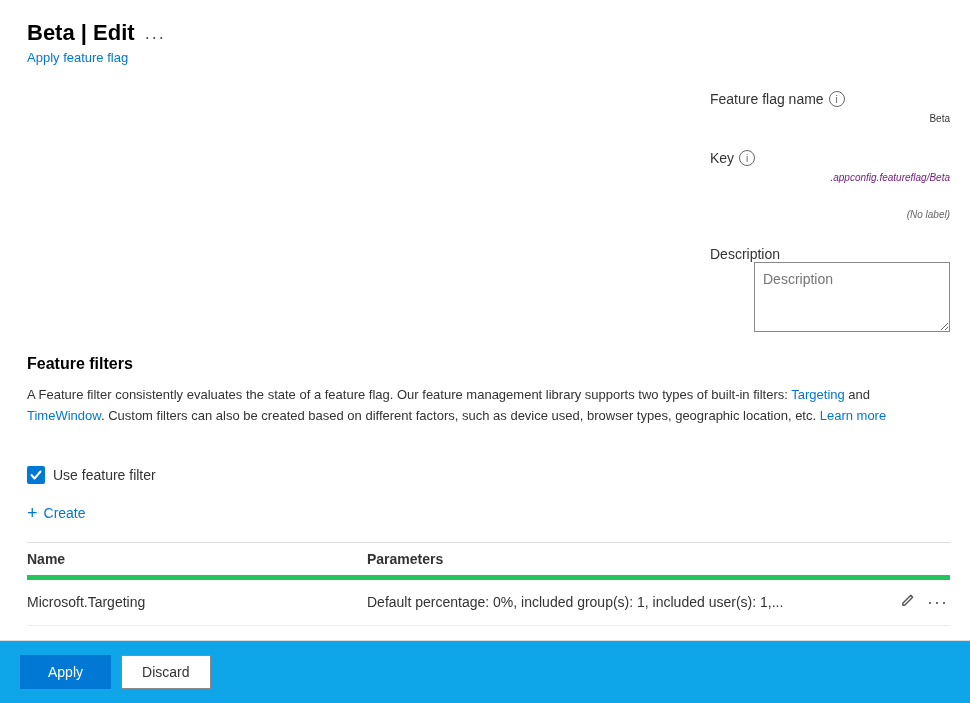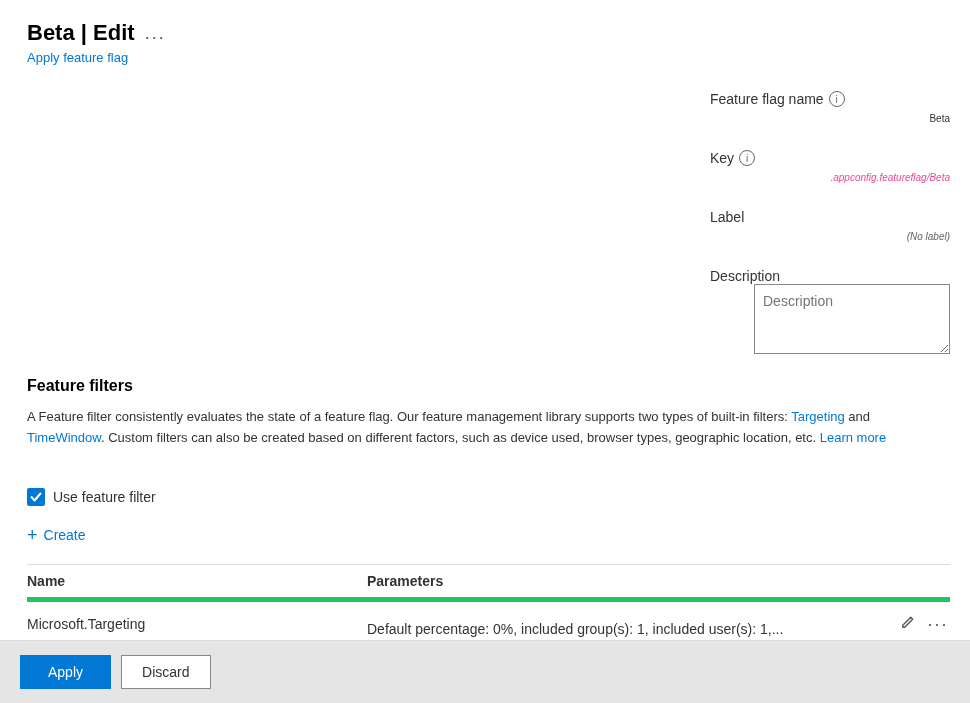--- a/index.html
+++ b/index.html
@@ -70,21 +70,21 @@
       font-size: 10px;
       color: #333;
       padding-top: 6px;
     }
     .field-value.italic {
       font-style: italic;
       color: #666;
     }
     .field-value.key-val {
       font-style: italic;
-      color: #ec4899;
+      color: #701a75;
       margin-left: 34px;
     }
     .description-input {
       width: 100%;
       max-width: 660px;
       height: 70px;
       border: 1px solid #888;
       padding: 8px;
       font-size: 14px;
       color: #999;
@@ -185,21 +185,21 @@
     .row-name {
       width: 340px;
       min-width: 340px;
       font-size: 14px;
     }
     .row-params {
       flex: 1;
       font-size: 14px;
       color: #333;
       display: flex;
-      align-items: flex-end;
+      align-items: center;
       gap: 10px;
     }
     .row-params-text {
       flex: 1;
     }
     .action-icons {
       display: flex;
       align-items: center;
       gap: 8px;
       flex-shrink: 0;
@@ -219,21 +219,21 @@
       color: #555;
       font-size: 18px;
       padding: 2px;
       letter-spacing: 1px;
     }
     .footer-bar {
       position: fixed;
       bottom: 0;
       left: 0;
       width: 970px;
-      background: #e5e5e5;
+      background: #0ea5e9;
       border-top: 1px solid #ddd;
       padding: 14px 20px;
       display: flex;
       gap: 10px;
     }
     .apply-btn {
       background: #0078d4;
       color: #fff;
       border: none;
       padding: 8px 28px;
@@ -272,23 +272,20 @@
 
   <div class="field-row">
     <div class="field-label">
       <span>Key</span>
       <span class="info-icon">i</span>
     </div>
     <div class="field-value key-val">.appconfig.featureflag/Beta</div>
   </div>
 
   <div class="field-row">
-    <div class="field-label">
-      <span>Label</span>
-    </div>
     <div class="field-value italic">(No label)</div>
   </div>
 
   <div class="field-row">
     <div class="field-label">
       <span>Description</span>
     </div>
     <div style="flex:1; max-width:660px;">
       <textarea class="description-input" placeholder="Description" style=""></textarea>
     </div>

